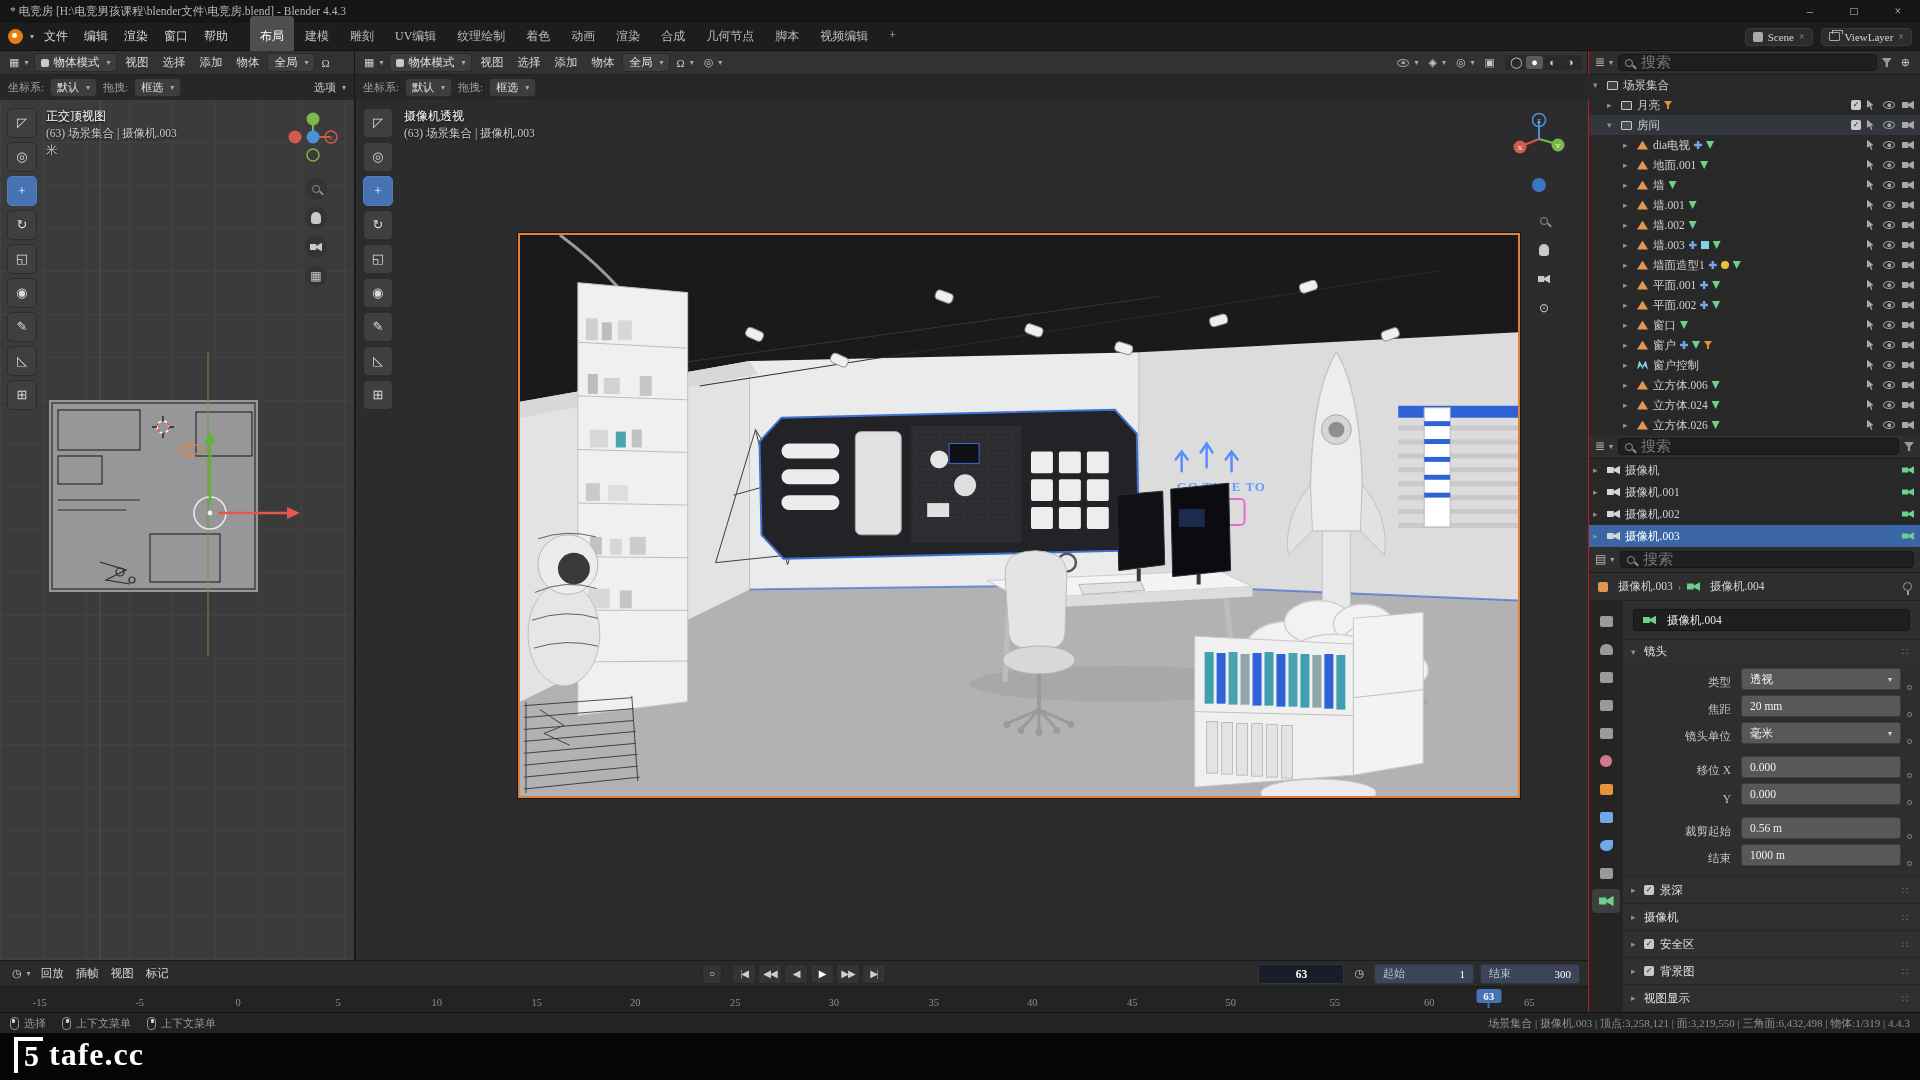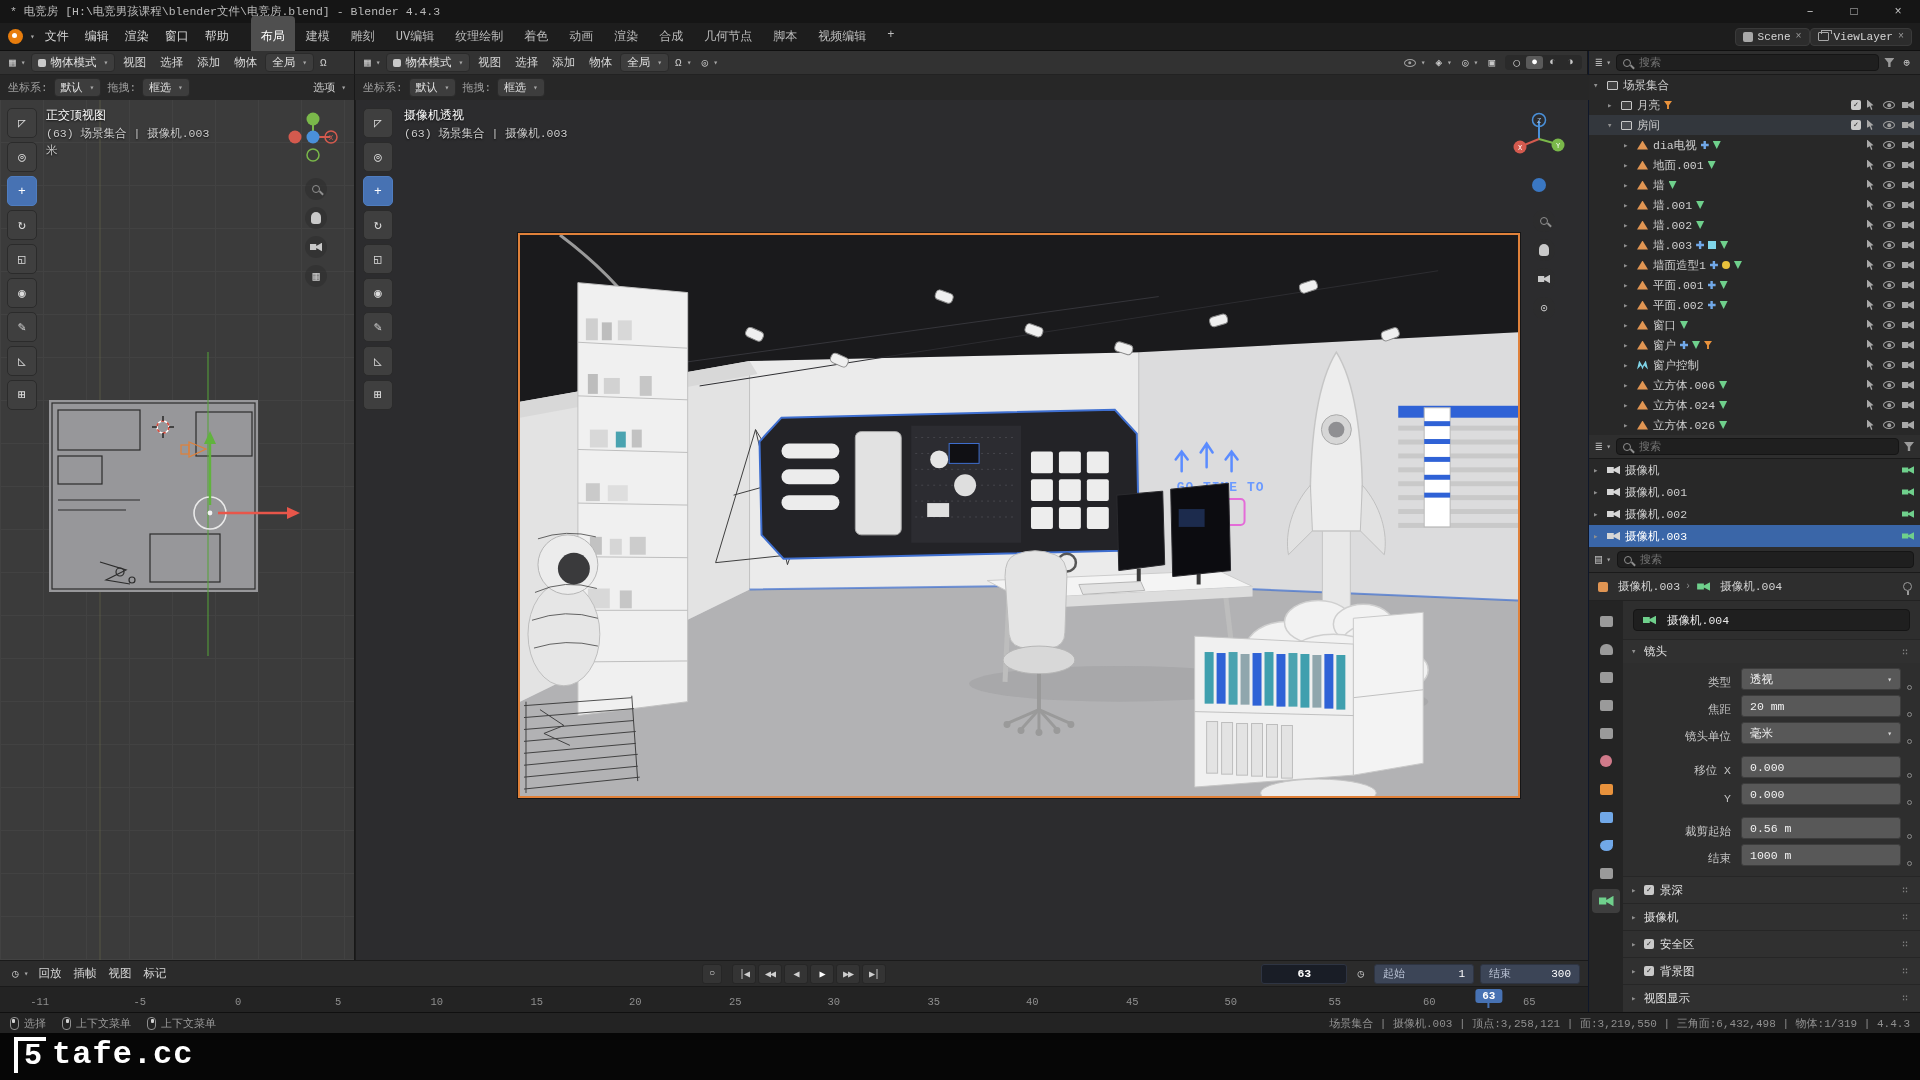--- a/index.html
+++ b/index.html
@@ -1,32 +1,32 @@
 <!DOCTYPE html>
 <html><head>
 <meta charset="utf-8">
 <style>
 *{margin:0;padding:0;box-sizing:border-box}
 html,body{width:1920px;height:1080px;overflow:hidden;background:#000}
-.app{position:absolute;inset:0;background:#0f172a;font-family:Liberation Mono, monospace;color:#d2d2d2;font-size:12px;-webkit-font-smoothing:antialiased}
+.app{position:absolute;inset:0;background:#b91c1c;font-family:Liberation Serif, serif;color:#d2d2d2;font-size:12px;-webkit-font-smoothing:antialiased}
 
 .titlebar{position:absolute;left:0;top:0;width:1920px;height:23px;background:#151515;display:flex;align-items:center;font-size:11.5px;color:#b9b9b9}
 .titlebar .title{margin-left:10px;white-space:nowrap}
 .win-btns{margin-left:auto;display:flex;height:100%}
 .win-btn{width:44px;display:flex;align-items:center;justify-content:center;color:#c4c4c4;font-size:12px}
 
 .topbar{position:absolute;left:0;top:23px;width:1920px;height:28px;background:#1d1d1d;border-bottom:1px solid #101010;display:flex;align-items:center;padding:0 8px;gap:2px}
 .blender-logo{width:15px;height:15px;border-radius:50%;background:#e87d0d;position:relative;margin-right:2px;flex:none}
 .blender-logo::after{content:"";position:absolute;left:4px;top:4px;width:5px;height:5px;border-radius:50%;background:#fff}
 .caret{font-size:8px;color:#a8a8a8;margin-left:3px}
 .menu-item{padding:3px 8px;border-radius:3px;color:#d6d6d6;white-space:nowrap}
 .ws-tabs{display:flex;margin-left:12px;gap:1px}
 .ws-tab{padding:12px 10px;border-radius:4px;color:#bdbdbd;white-space:nowrap}
 .ws-tab.active{background:#4f4f4f;color:#fff}
-.top-right{margin-left:auto;display:flex;align-items:center}
+.top-right{margin-left:auto;display:flex;gap:8px;align-items:center}
 .pill{display:flex;align-items:center;gap:5px;background:#2c2c2c;border:1px solid #3a3a3a;border-radius:4px;padding:2px 7px;font-size:11px;color:#d6d6d6}
 .pill .x{color:#9a9a9a;font-size:10px}
 .sq-ico{width:10px;height:10px;background:#a8a8a8;border-radius:2px;display:inline-block}
 .layers-ico{width:11px;height:9px;border:1px solid #a8a8a8;border-radius:1px;position:relative;display:inline-block}
 .layers-ico::after{content:"";position:absolute;left:2px;top:-3px;width:9px;height:3px;border:1px solid #a8a8a8;border-bottom:none}
 
 .main-col{position:absolute;left:0;top:51px;width:1588px;height:961px;background:#1d1d1d}
 .hdr-row{position:absolute;left:0;top:0;width:1588px;height:24px;display:flex}
 .vp-hdr{background:#323232;border-right:1px solid #181818;border-bottom:1px solid #222;display:flex;align-items:center;gap:2px;padding:0 5px;font-size:11.5px;overflow:hidden;white-space:nowrap}
 .vp-hdr.lft{width:355px;flex:none}
@@ -70,21 +70,21 @@
 .rfield{background:#3c4557;border:1px solid #2e3442;border-radius:3px;height:20px;min-width:100px;display:flex;align-items:center;justify-content:space-between;padding:0 8px;font-size:11px}
 .rfield .lab{color:#b9c2d4}.rfield .val{color:#fff}
 .tl-ruler{position:absolute;left:0;top:935px;width:1588px;height:26px;background:#232323;border-top:1px solid #1a1a1a}
 .tick{position:absolute;bottom:4px;transform:translateX(-50%);font-size:10.5px;color:#8f8f8f}
 .playhead{position:absolute;top:2px;transform:translateX(-50%);background:#4772b3;color:#fff;font-size:11px;font-weight:bold;padding:1px 7px;border-radius:3px;z-index:3}
 .playhead::after{content:"";position:absolute;left:50%;bottom:-5px;width:2px;height:5px;background:#4772b3;transform:translateX(-50%)}
 
 .sidebar{position:absolute;left:1589px;top:51px;width:331px;height:961px;background:#202020}
 .sec-hdr{height:24px;background:#2e2e2e;display:flex;align-items:center;gap:5px;padding:0 6px;border-bottom:1px solid #1a1a1a;font-size:11px}
 .search-wrap{position:relative;flex:1;display:flex;align-items:center}
-.search-wrap input{width:100%;height:17px;background:#1f1f1f;border:1px solid #151515;border-radius:4px;color:#bbb;font-size:11px;padding:0 6px 0 22px;outline:none;font-family:inherit}
+.search-wrap input{width:100%;height:17px;background:#1f1f1f;border:1px solid #151515;border-radius:4px;color:#bbb;font-size:15px;padding:0 6px 0 22px;outline:none;font-family:inherit}
 .search-wrap .ico-search{position:absolute;left:7px}
 .edicon{color:#b5b5b5;font-size:12px;display:flex;align-items:center;gap:1px}
 .olist{background:#282828}
 .olist1{height:360px;overflow:hidden}
 .orow{display:flex;align-items:center;height:20px;padding:0 6px 0 4px;font-size:11.5px;color:#cfcfcf;white-space:nowrap}
 .orow.ind1{padding-left:18px}.orow.ind2{padding-left:34px}
 .orow.selected{background:#3a66a8;color:#fff}
 .orow.hl{background:#33373d}
 .chev{width:13px;color:#8f8f8f;font-size:9px;flex:none}
 .olabel{overflow:hidden;text-overflow:ellipsis}
@@ -737,21 +737,21 @@
           </span>
         <span class="rfield">
             <span class="lab">结束</span>
             <span class="val">300</span>
           </span>
       </div>
     </div>
     <div class="tl-ruler">
 
       <span class="playhead" style="left: 93.75%;">63</span>
-    <span class="tick" style="left: 2.5%;">-11</span>
+    <span class="tick" style="left: 2.5%;">-15</span>
         <span class="tick" style="left: 8.8%;">-5</span>
         <span class="tick" style="left: 15%;">0</span>
         <span class="tick" style="left: 21.3%;">5</span>
         <span class="tick" style="left: 27.5%;">10</span>
         <span class="tick" style="left: 33.8%;">15</span>
         <span class="tick" style="left: 40%;">20</span>
         <span class="tick" style="left: 46.3%;">25</span>
         <span class="tick" style="left: 52.5%;">30</span>
         <span class="tick" style="left: 58.8%;">35</span>
         <span class="tick" style="left: 65%;">40</span>

